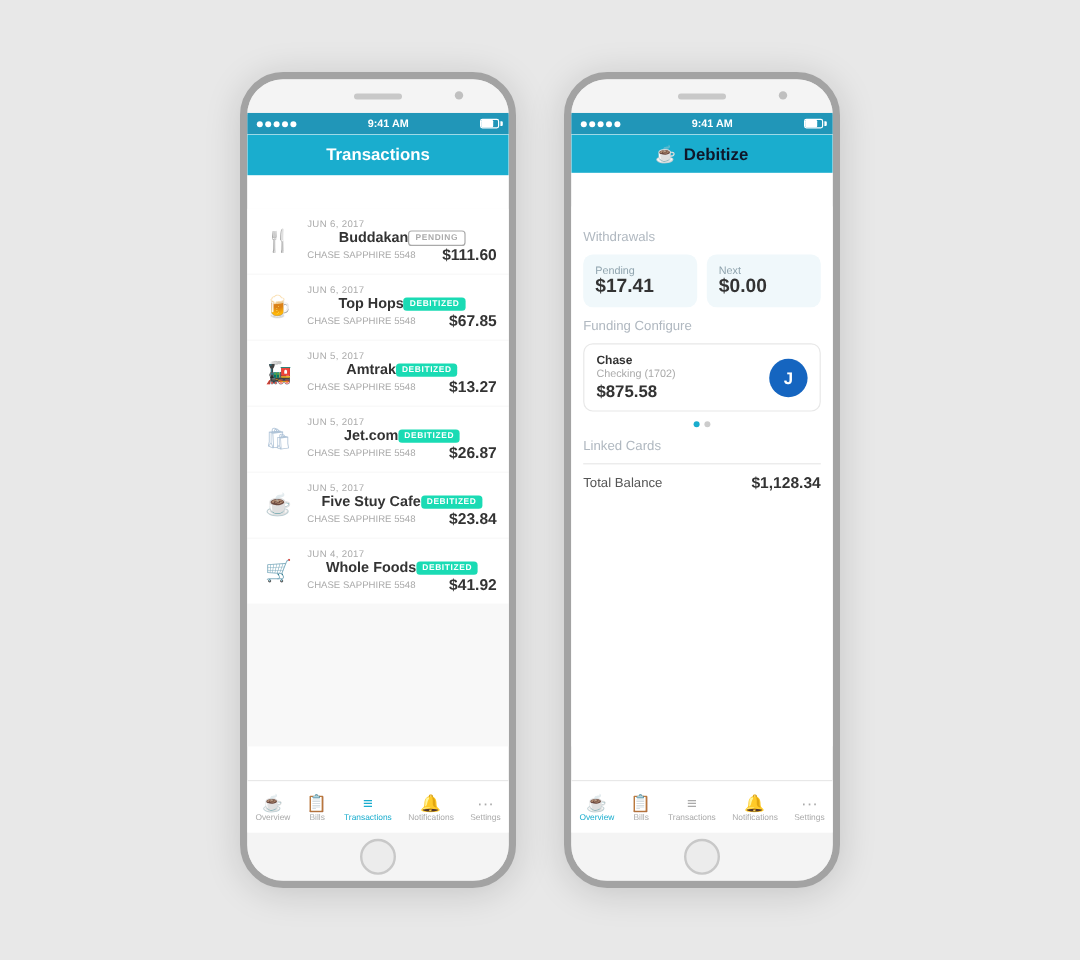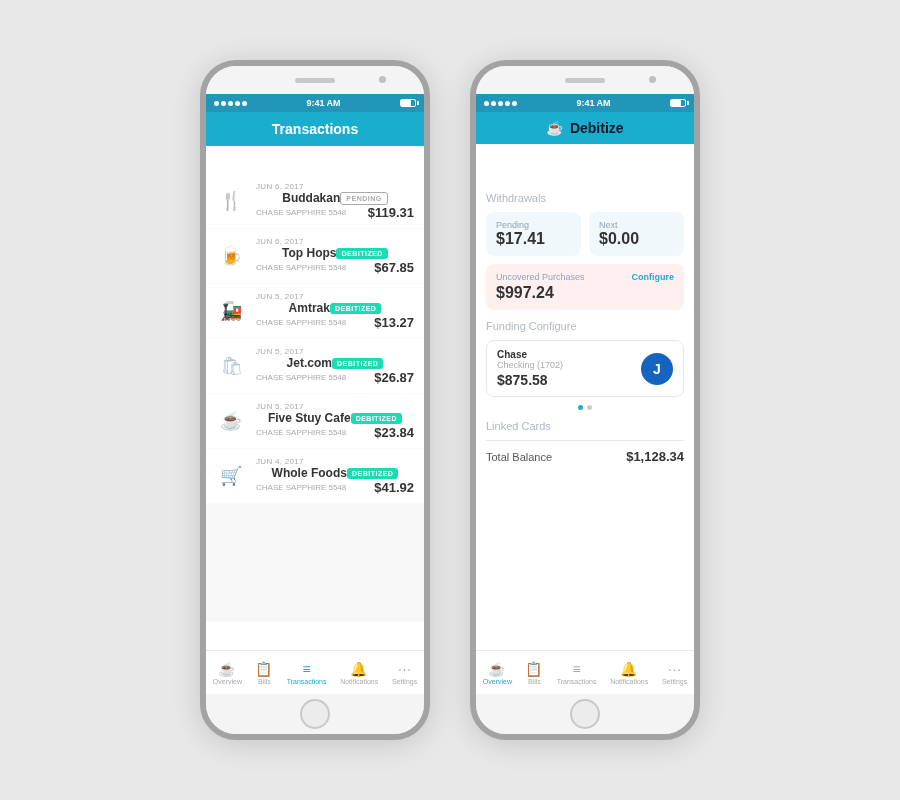--- a/index.html
+++ b/index.html
@@ -445,21 +445,21 @@
     <div class="transaction-item">
     <div class="tx-icon">🍴</div>
     <div class="tx-info">
       <div class="tx-date">JUN 6, 2017</div>
       <div class="tx-badge-row">
         <span class="tx-name">Buddakan</span>
         <span class="tx-badge badge-pending">PENDING</span>
       </div>
       <div class="tx-amount-row">
         <span class="tx-card">CHASE SAPPHIRE 5548</span>
-        <span class="tx-amount">$119.31</span>
+        <span class="tx-amount">$111.60</span>
       </div>
     </div>
   </div>
         <div class="transaction-item">
     <div class="tx-icon">🍺</div>
     <div class="tx-info">
       <div class="tx-date">JUN 6, 2017</div>
       <div class="tx-badge-row">
         <span class="tx-name">Top Hops</span>
         <span class="tx-badge badge-debitized">DEBITIZED</span>
@@ -590,27 +590,20 @@
         <div class="withdrawal-card">
           <div class="wc-label">Pending</div>
           <div class="wc-amount">$17.41</div>
         </div>
         <div class="withdrawal-card">
           <div class="wc-label">Next</div>
           <div class="wc-amount">$0.00</div>
         </div>
       </div>
 
-      <div class="uncovered-card">
-        <div>
-          <div class="uc-label">Uncovered Purchases</div>
-          <div class="uc-amount">$997.24</div>
-        </div>
-        <div class="uc-configure">Configure</div>
-      </div>
 
       <div class="section-title">Funding Configure</div>
 
       <div class="funding-card">
         <div class="fc-info">
           <div class="fc-name">Chase</div>
           <div class="fc-sub">Checking (1702)</div>
           <div class="fc-amount">$875.58</div>
         </div>
         <div class="fc-logo">J</div>

